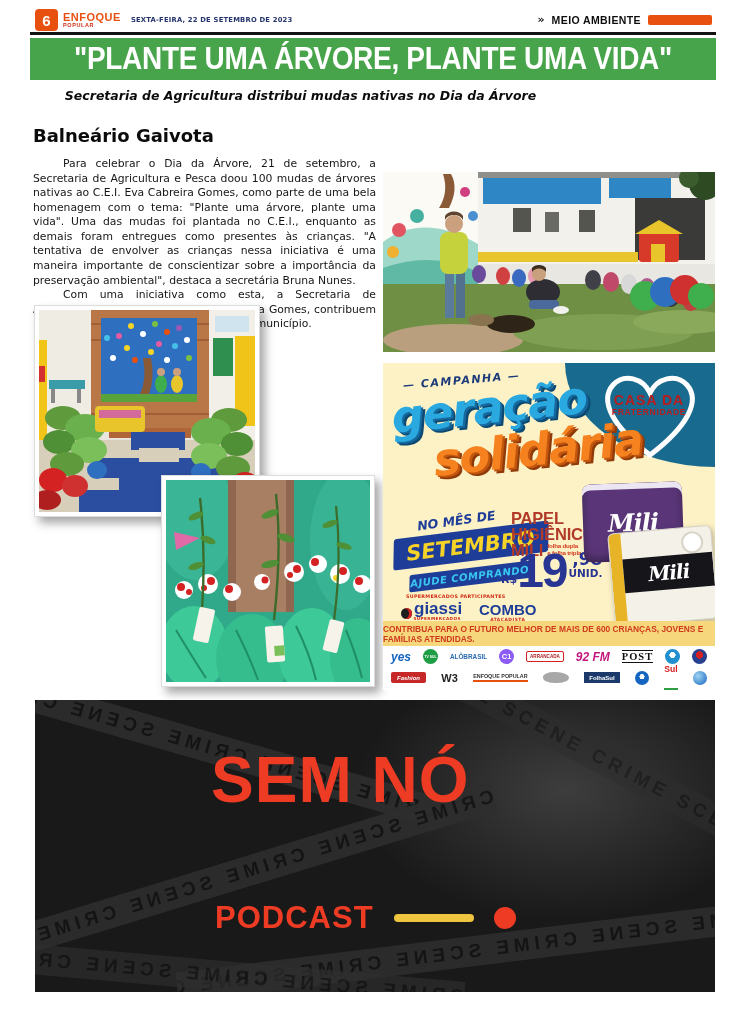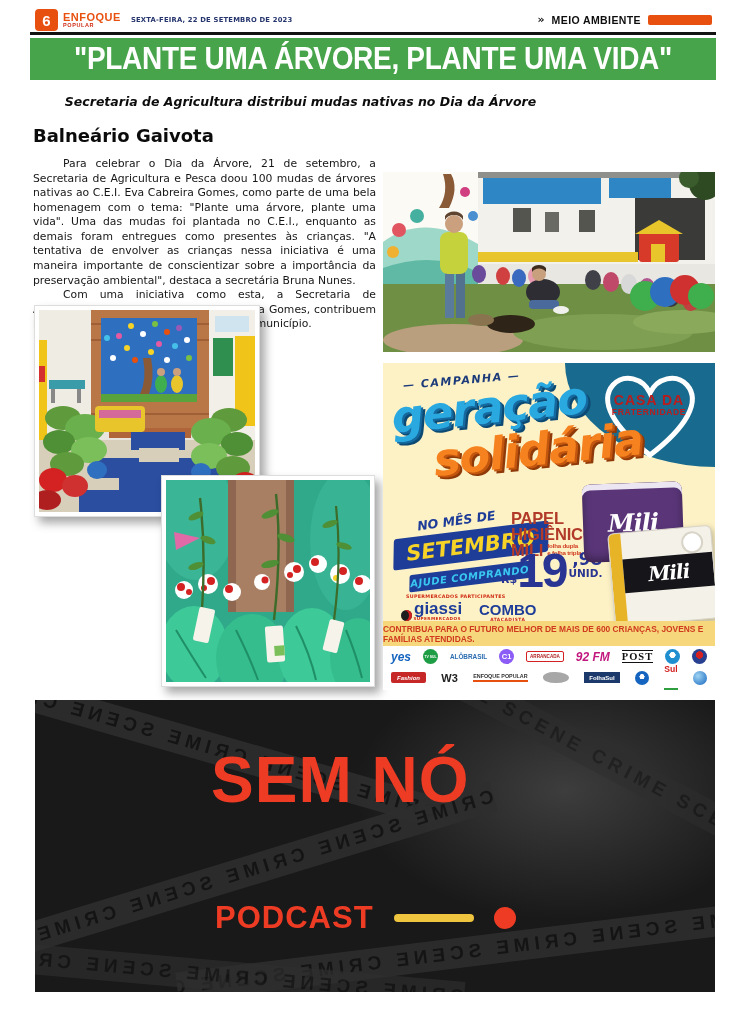--- a/index.html
+++ b/index.html
@@ -19,21 +19,21 @@
   .section-tag .arrows{font-size:11px;font-weight:bold;color:#111;}
   .section-tag .label{font-family:"Liberation Sans",sans-serif;font-size:10.5px;font-weight:800;letter-spacing:.4px;color:#0d0d0d;}
   .section-bar{width:64px;height:10px;background:#e8500f;border-radius:2px;}
   .toprule{position:absolute;left:30px;top:32px;width:686px;height:3px;background:#121212;}
 
   
   .headline{position:absolute;left:30px;top:38px;width:686px;height:42px;background:#48a44a;
             display:flex;align-items:center;justify-content:center;}
   .headline h1{margin:0;color:#fff;font-family:"Liberation Sans",sans-serif;font-weight:800;
                font-size:28px;white-space:nowrap;transform:scaleY(1.12);letter-spacing:-.3px;}
-  .subhead{position:absolute;left:0;top:94px;width:601px;text-align:center;font-style:italic;
+  .subhead{position:absolute;left:0;top:88px;width:601px;text-align:center;font-style:italic;
            font-weight:bold;font-size:12.5px;color:#0c0c0c;}
 
   
   .kicker{position:absolute;left:33px;top:125px;font-size:18px;font-weight:bold;color:#0b0b0b;}
   .article{position:absolute;left:33px;top:157px;width:343px;font-size:10.8px;line-height:1.35;
            color:#161616;text-align:justify;}
   .article p{margin:0;text-indent:30px;}
 
   
   .photo-courtyard{position:absolute;left:383px;top:172px;width:332px;height:180px;overflow:hidden;}
@@ -73,21 +73,21 @@
         font-weight:800;font-size:16.5px;line-height:.98;letter-spacing:-.2px;}
   .prod .mili-row{display:flex;align-items:flex-end;gap:4px;}
   .prod-note{color:#cf3a1f;font-size:6.2px;font-weight:bold;line-height:1.05;padding-bottom:2px;}
   .price{position:absolute;left:118px;top:188px;display:flex;align-items:flex-start;color:#283593;}
   .price .rs{font-size:11px;font-weight:bold;margin-top:22px;}
   .price .big{font-family:"Liberation Sans",sans-serif;font-size:48px;font-weight:800;line-height:.85;letter-spacing:-2px;}
   .price .frac{display:flex;flex-direction:column;margin-left:2px;margin-top:0;text-align:right;}
   .price .cents{font-size:17px;font-weight:800;line-height:1;}
   .price .unit{font-size:10.5px;font-weight:800;line-height:1;}
   .participants{position:absolute;left:23px;top:231px;color:#cf2a12;font-size:4.8px;font-weight:bold;letter-spacing:.3px;}
-  .giassi{position:absolute;left:18px;top:238px;display:flex;align-items:flex-end;}
+  .giassi{position:absolute;left:18px;top:238px;display:flex;align-items:center;}
   .giassi .dot{width:11px;height:11px;border-radius:50%;background:#1e1e1e;margin-top:4px;
                box-shadow:inset -3px 0 0 #d42020;}
   .giassi .gtxt{margin-left:2px;color:#1e3d99;font-family:"Liberation Sans",sans-serif;font-weight:800;
                 font-size:17px;line-height:.9;}
   .giassi .gsub{color:#cf2a12;font-size:4.2px;font-weight:bold;letter-spacing:.4px;text-align:center;}
   .combo{position:absolute;left:96px;top:240px;text-align:center;}
   .combo .ctxt{color:#1e3d99;font-family:"Liberation Sans",sans-serif;font-weight:800;font-size:15px;line-height:.9;}
   .combo .csub{color:#cf2a12;font-size:4.4px;font-weight:bold;letter-spacing:.5px;}
   .pack1{position:absolute;left:200px;top:120px;width:100px;height:78px;background:#5a3679;border-radius:8px;
          box-shadow:inset 0 6px 0 #ece6f2,inset 0 -4px 8px rgba(0,0,0,.35);transform:rotate(-2deg);

